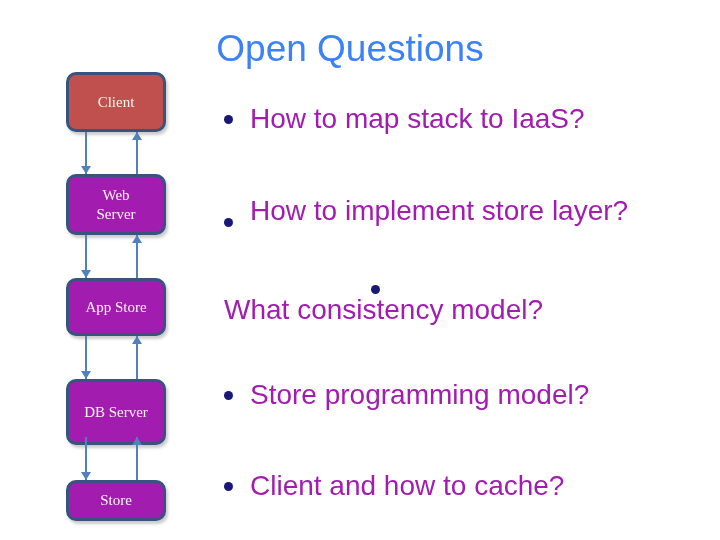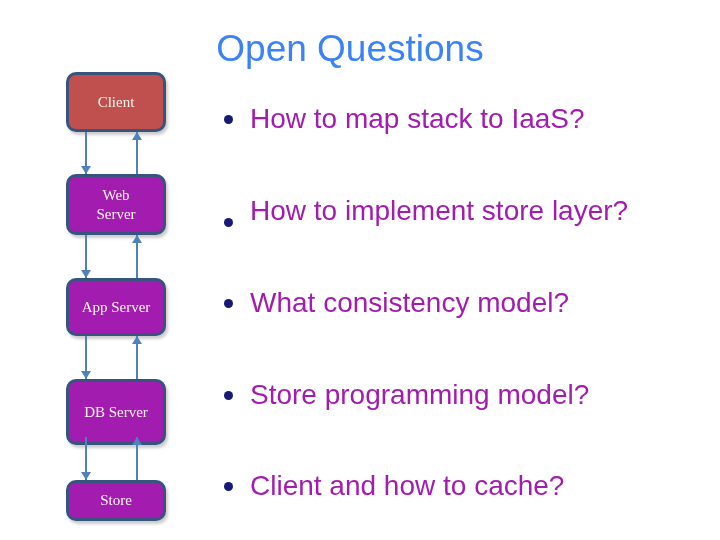--- a/index.html
+++ b/index.html
@@ -39,39 +39,39 @@
   .cl-left{left:19px;}
   .cl-right{left:70px;}
   .arrow{position:absolute;width:0;height:0;border-left:5px solid transparent;border-right:5px solid transparent;}
   .arr-down{left:15px;bottom:0;border-top:8px solid #4F81BD;}
   .arr-up{left:66px;top:0;border-bottom:8px solid #4F81BD;}
   
   .bullet{
     position:absolute;left:224px;height:36px;display:flex;align-items:center;
     color:#a21caf;font-size:28px;white-space:nowrap;
   }
-  .b0{top:101px;}.b1{top:191px;align-items:flex-end;}.b2{top:285px;}.b3{top:377px;}.b4{top:468px;}
+  .b0{top:101px;}.b1{top:191px;align-items:flex-end;}.b2{top:285px;flex-direction:column;}.b3{top:377px;}.b4{top:468px;}
   .dot{width:9px;height:9px;border-radius:50%;background:#181878;margin-right:17px;flex:0 0 auto;}
 </style>
 </head>
 <body>
 
 <div class="slide">
 
   <div class="title">Open Questions</div>
 
   <div class="node node-red n0">
     <span>Client</span>
   </div>
   <div class="node node-blue n1">
     <span>Web
 Server</span>
   </div>
   <div class="node node-blue n2">
-    <span>App Server</span>
+    <span>App Store</span>
   </div>
   <div class="node node-blue n3">
     <span>DB Server</span>
   </div>
   <div class="node node-blue n4">
     <span>Store</span>
   </div>
 
   <div class="gap g0">
     <div class="cline cl-left"></div>

